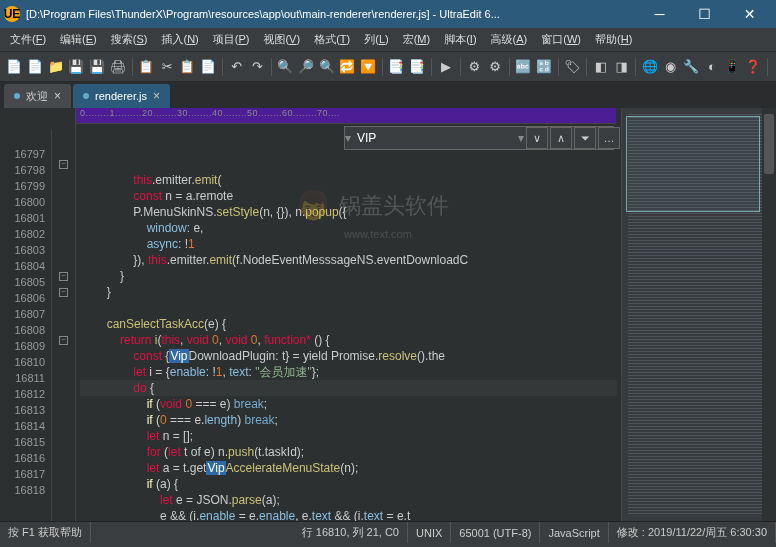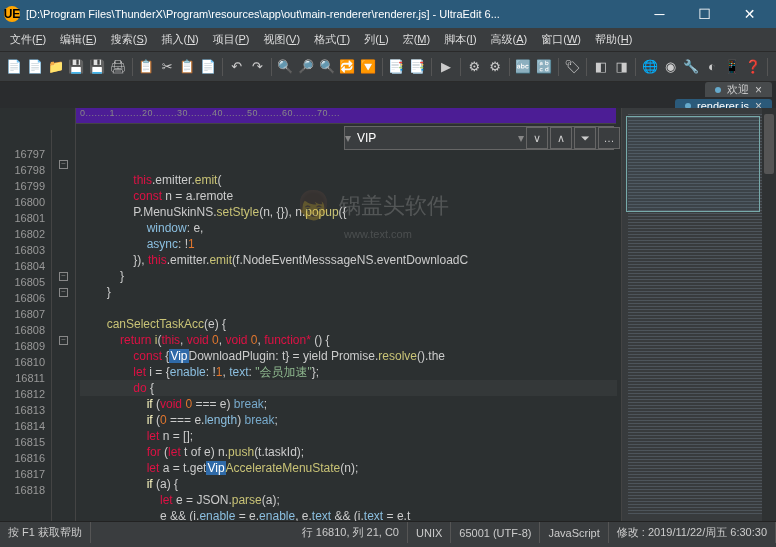--- a/index.html
+++ b/index.html
@@ -12,21 +12,21 @@
 .titlebar .winbtn { width: 45px; height: 28px; display: flex; align-items: center; justify-content: center; color: #fff; font-size: 14px; }
 
 .menubar { height: 24px; background: #3a3d3f; display: flex; align-items: center; padding: 0 4px; gap: 2px; border-bottom: 1px solid #2a2a2a; }
 .menuitem { padding: 3px 6px; font-size: 11px; color: #ddd; cursor: pointer; }
 .menuitem .key { text-decoration: underline; }
 
 .toolbar { height: 30px; background: #3a3d3f; display: flex; align-items: center; padding: 2px 6px; gap: 3px; border-bottom: 1px solid #2a2a2a; }
 .tbtn { width: 22px; height: 22px; display: flex; align-items: center; justify-content: center; font-size: 13px; cursor: pointer; border-radius: 2px; }
 .tsep { width: 1px; height: 18px; background: #555; margin: 0 2px; }
 
-.tabbar { height: 26px; background: #2a2c2e; display: flex; align-items: flex-end; padding: 0 4px; gap: 2px; flex-direction: column; }
+.tabbar { height: 26px; background: #2a2c2e; display: flex; align-items: flex-end; padding: 0 4px; gap: 2px; }
 .tab { height: 24px; padding: 0 10px; display: flex; align-items: center; gap: 6px; background: #474a4c; color: #ccc; font-size: 11px; cursor: pointer; border-radius: 3px 3px 0 0; }
 .tab.active { background: #2b5a7a; color: #fff; }
 .tab .close { font-size: 12px; color: #ccc; }
 .tab .dot { width: 6px; height: 6px; border-radius: 50%; background: #6ac; }
 
 .editor { position: relative; height: 413px; background: #2c3031; display: flex; }
 .gutter { width: 52px; background: #2c3031; color: #999; font-family: 'Consolas', monospace; font-size: 11px; text-align: right; padding-right: 6px; border-right: 1px solid #444; }
 .gutter .ln { height: 16px; line-height: 16px; }
 .fold { width: 24px; background: #2c3031; border-right: 1px solid #444; }
 .fold .fm { height: 16px; display: flex; align-items: center; justify-content: center; color: #888; font-size: 9px; }

